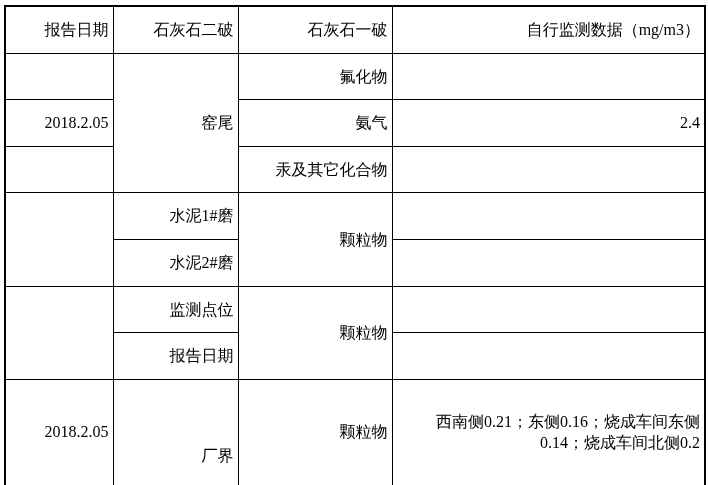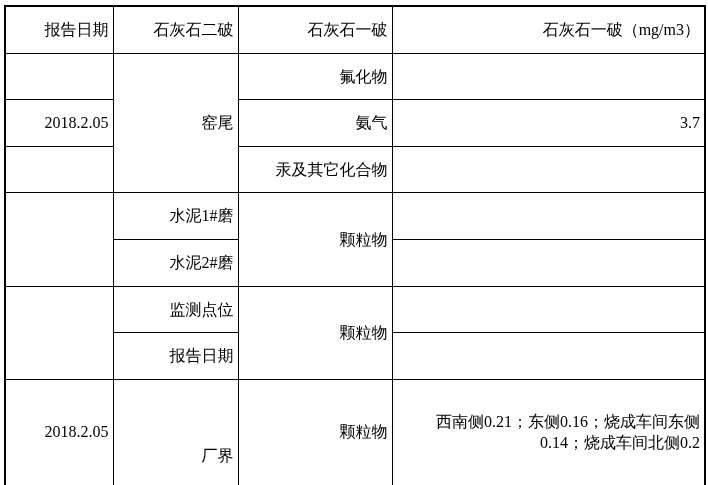--- a/index.html
+++ b/index.html
@@ -44,33 +44,33 @@
     <col style="width:125px">
     <col style="width:154px">
     <col style="width:313px">
   </colgroup>
 
   <tbody>
       <tr style="height:41px">
     <th>报告日期</th>
     <th>石灰石二破</th>
     <th>石灰石一破</th>
-    <th>石灰石一破（mg/m3）</th>
+    <th>自行监测数据（mg/m3）</th>
   </tr>
 
   <tr style="height:41px">
     <td></td>
     <td rowspan="3">窑尾</td>
     <td>氟化物</td>
     <td></td>
   </tr>
   <tr style="height:41px">
     <td>2018.2.05</td>
     <td>氨气</td>
-    <td>3.7</td>
+    <td>2.4</td>
   </tr>
   <tr style="height:42px">
     <td></td>
     <td>汞及其它化合物</td>
     <td></td>
   </tr>
 
   <tr style="height:40px">
     <td rowspan="2"></td>
     <td>水泥1#磨</td>

